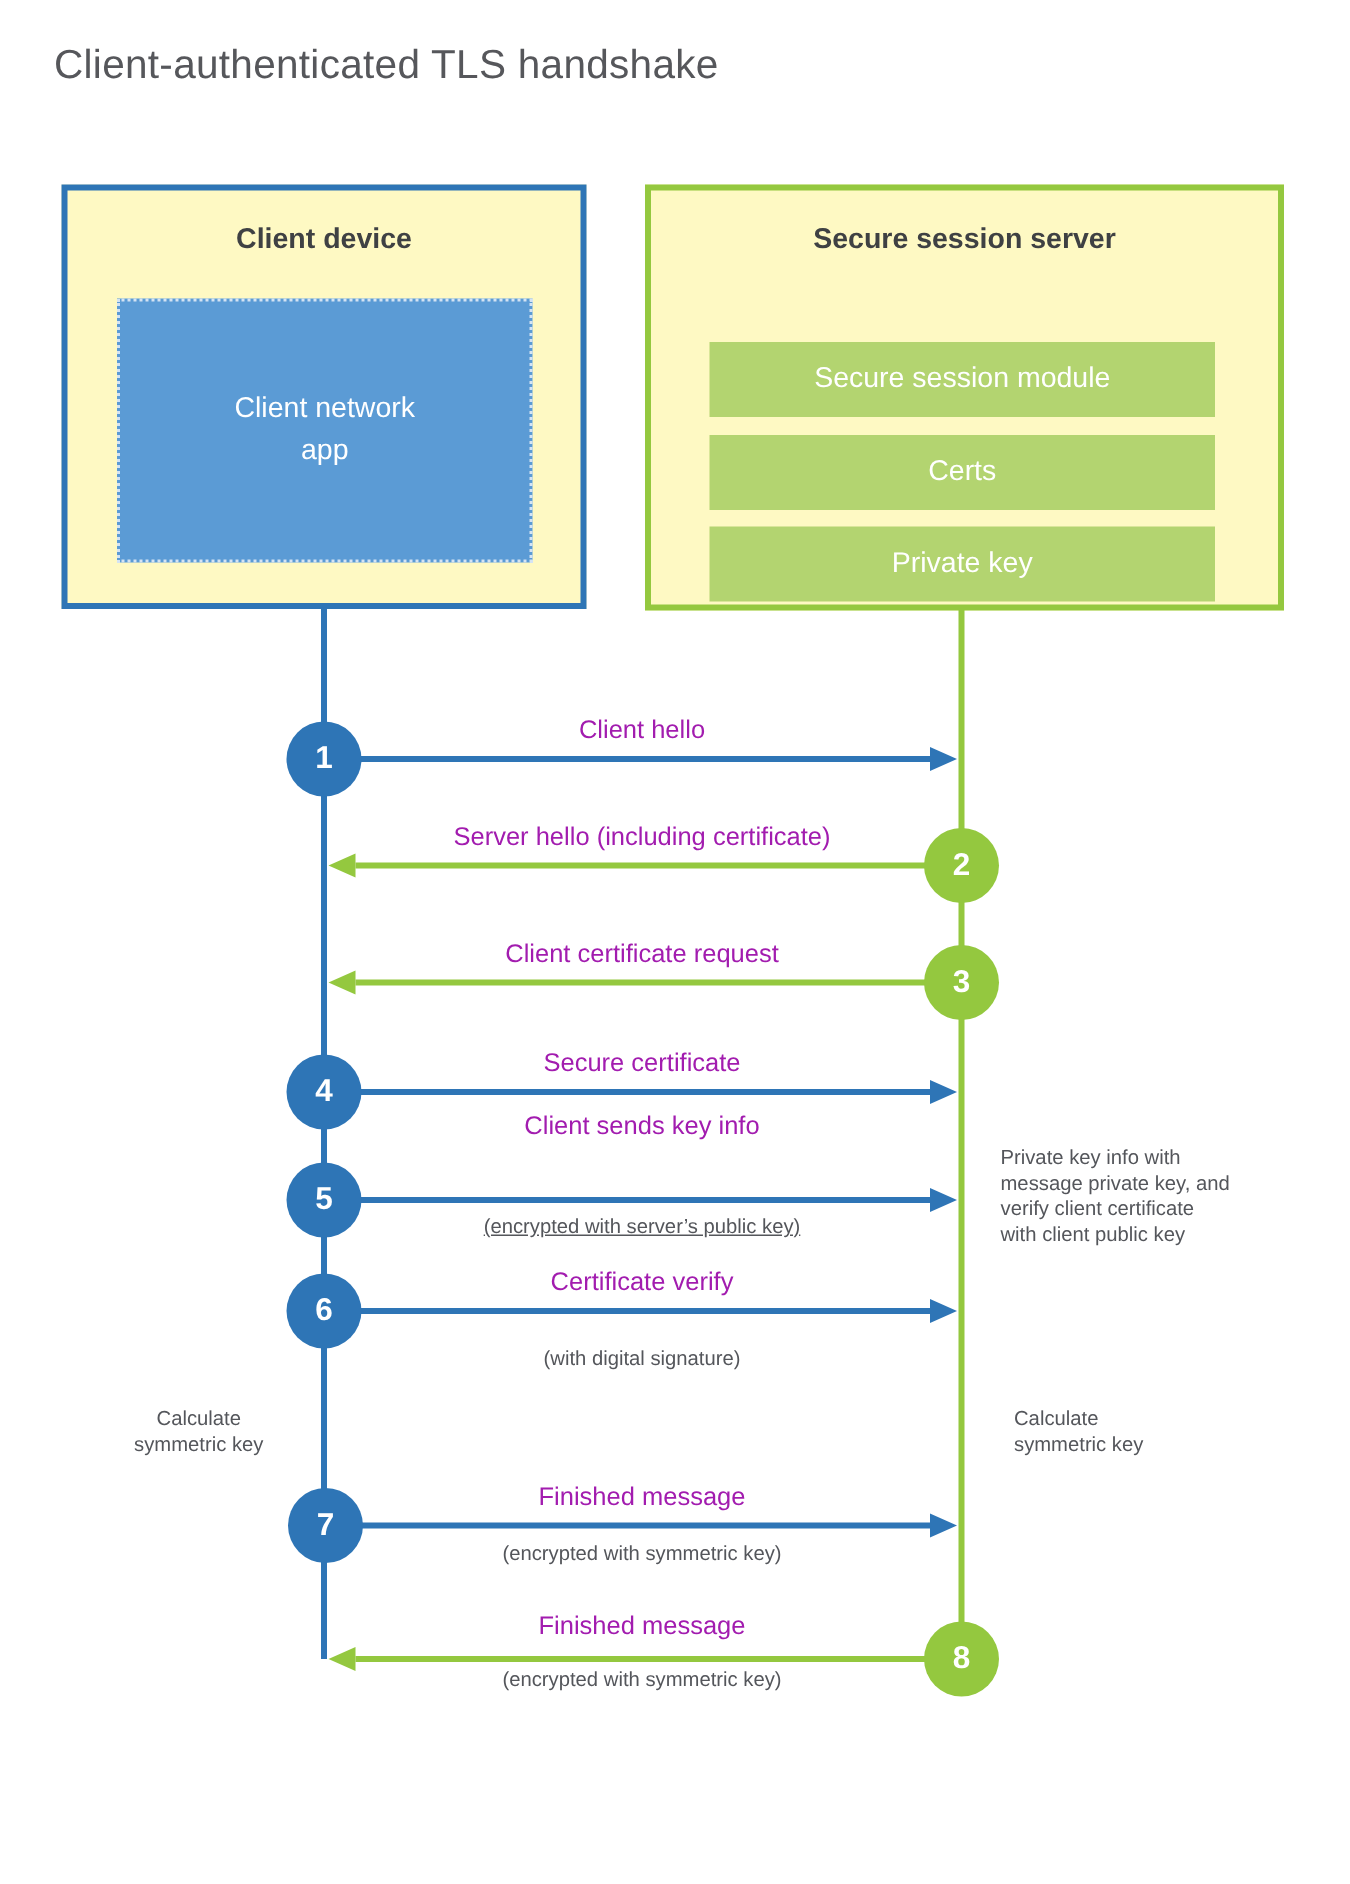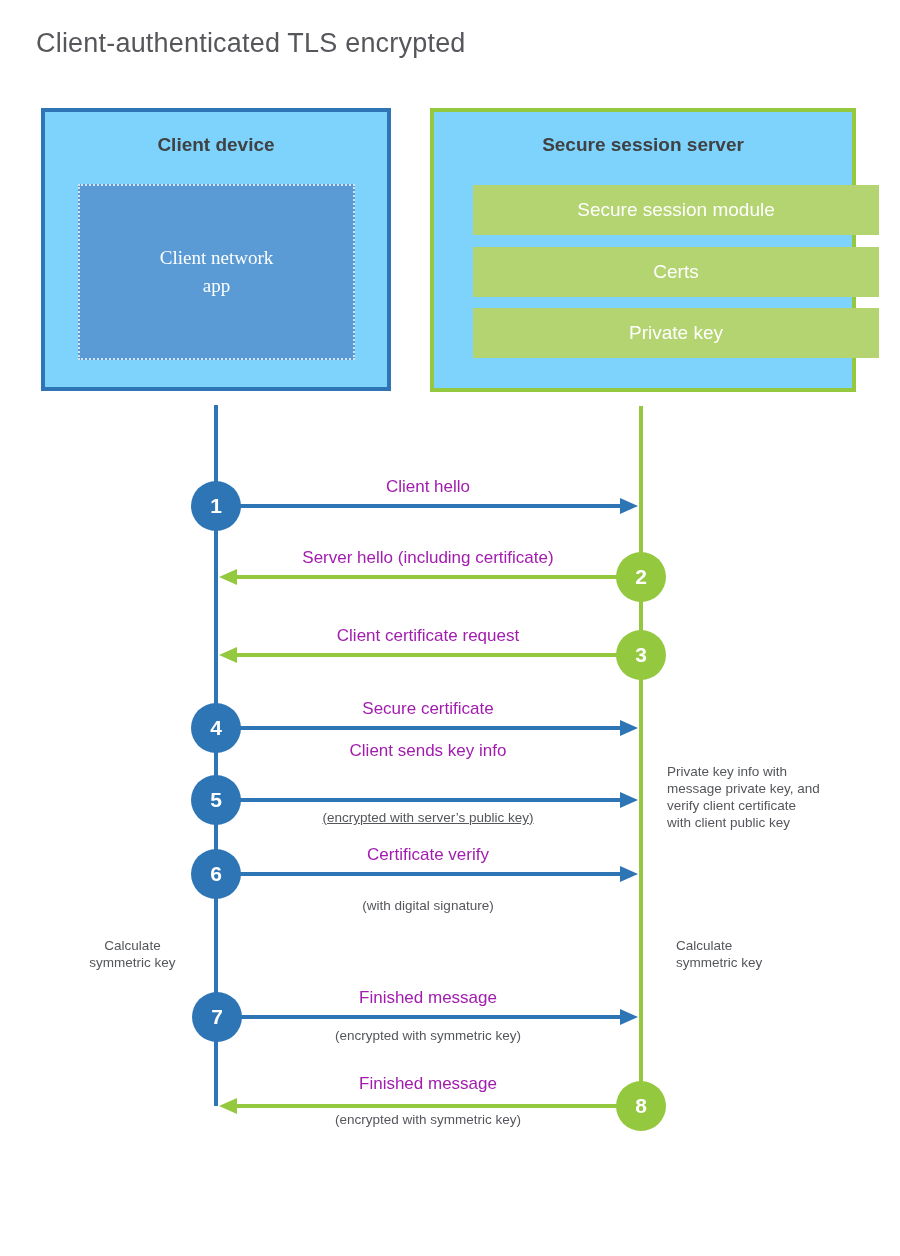--- a/index.html
+++ b/index.html
@@ -5,37 +5,37 @@
   html,body{margin:0;padding:0;background:#ffffff;}
   .canvas{
     position:relative;width:900px;height:1256px;background:#ffffff;overflow:hidden;
     font-family:"Liberation Sans","DejaVu Sans",sans-serif;
   }
   .title{
     position:absolute;left:36px;top:28px;margin:0;
     font-size:27px;font-weight:300;color:#56575b;letter-spacing:0.2px;
   }
   
-  .actor-box{position:absolute;top:108px;background:#7dd3fc;box-sizing:border-box;}
+  .actor-box{position:absolute;top:123px;background:#fef9c3;box-sizing:border-box;}
   .actor-box.client{left:41px;width:350px;height:283px;border:4px solid #2e75b6;}
   .actor-box.server{left:430px;width:426px;height:284px;border:4px solid #94c83f;}
   .actor-title{
     position:absolute;left:0;top:22px;width:100%;text-align:center;
     font-size:19px;font-weight:700;color:#3f4143;
   }
   .client-app{
     position:absolute;left:33px;top:72px;width:277px;height:176px;
     background:#5b9bd5;border:2px dotted #d4e3f3;box-sizing:border-box;
     display:flex;flex-direction:column;align-items:center;justify-content:center;
-    color:#ffffff;font-size:19px;line-height:28px;font-family:Liberation Serif, serif;
+    color:#ffffff;font-size:19px;line-height:28px;
   }
   .server-bar{
-    position:absolute;left:39px;width:406px;height:50px;background:#b3d470;
+    position:absolute;left:39px;width:337px;height:50px;background:#b3d470;
     display:flex;align-items:center;justify-content:center;
-    color:#ffffff;font-size:19px;
+    color:#ffffff;font-size:19px;margin-top:28px;
   }
   .bar-1{top:73px;} .bar-2{top:135px;} .bar-3{top:196px;}
   
   .lifeline{position:absolute;width:4px;}
   .lifeline.blue{left:214px;top:405px;height:701px;background:#2e75b6;}
   .lifeline.green{left:639px;top:406px;height:700px;background:#94c83f;}
   
   .hline{position:absolute;height:4px;}
   .hline.blue{background:#2e75b6;}
   .hline.green{background:#94c83f;}
@@ -63,21 +63,21 @@
   .note{position:absolute;font-size:13.5px;line-height:17px;color:#54565b;}
   .note-decrypt{left:667px;top:763px;width:180px;text-align:left;}
   .note-calc-left{left:75px;top:937px;width:115px;text-align:center;}
   .note-calc-right{left:676px;top:937px;width:120px;text-align:left;}
 </style>
 </head>
 <body>
 
 <div class="canvas">
 
-  <h1 class="title">Client-authenticated TLS encrypted</h1>
+  <h1 class="title">Client-authenticated TLS handshake</h1>
 
   <div class="actor-box client">
     <div class="actor-title">Client device</div>
     <div class="client-app">
       <div>Client network</div>
       <div>app</div>
     </div>
   </div>
 
   <div class="actor-box server">

